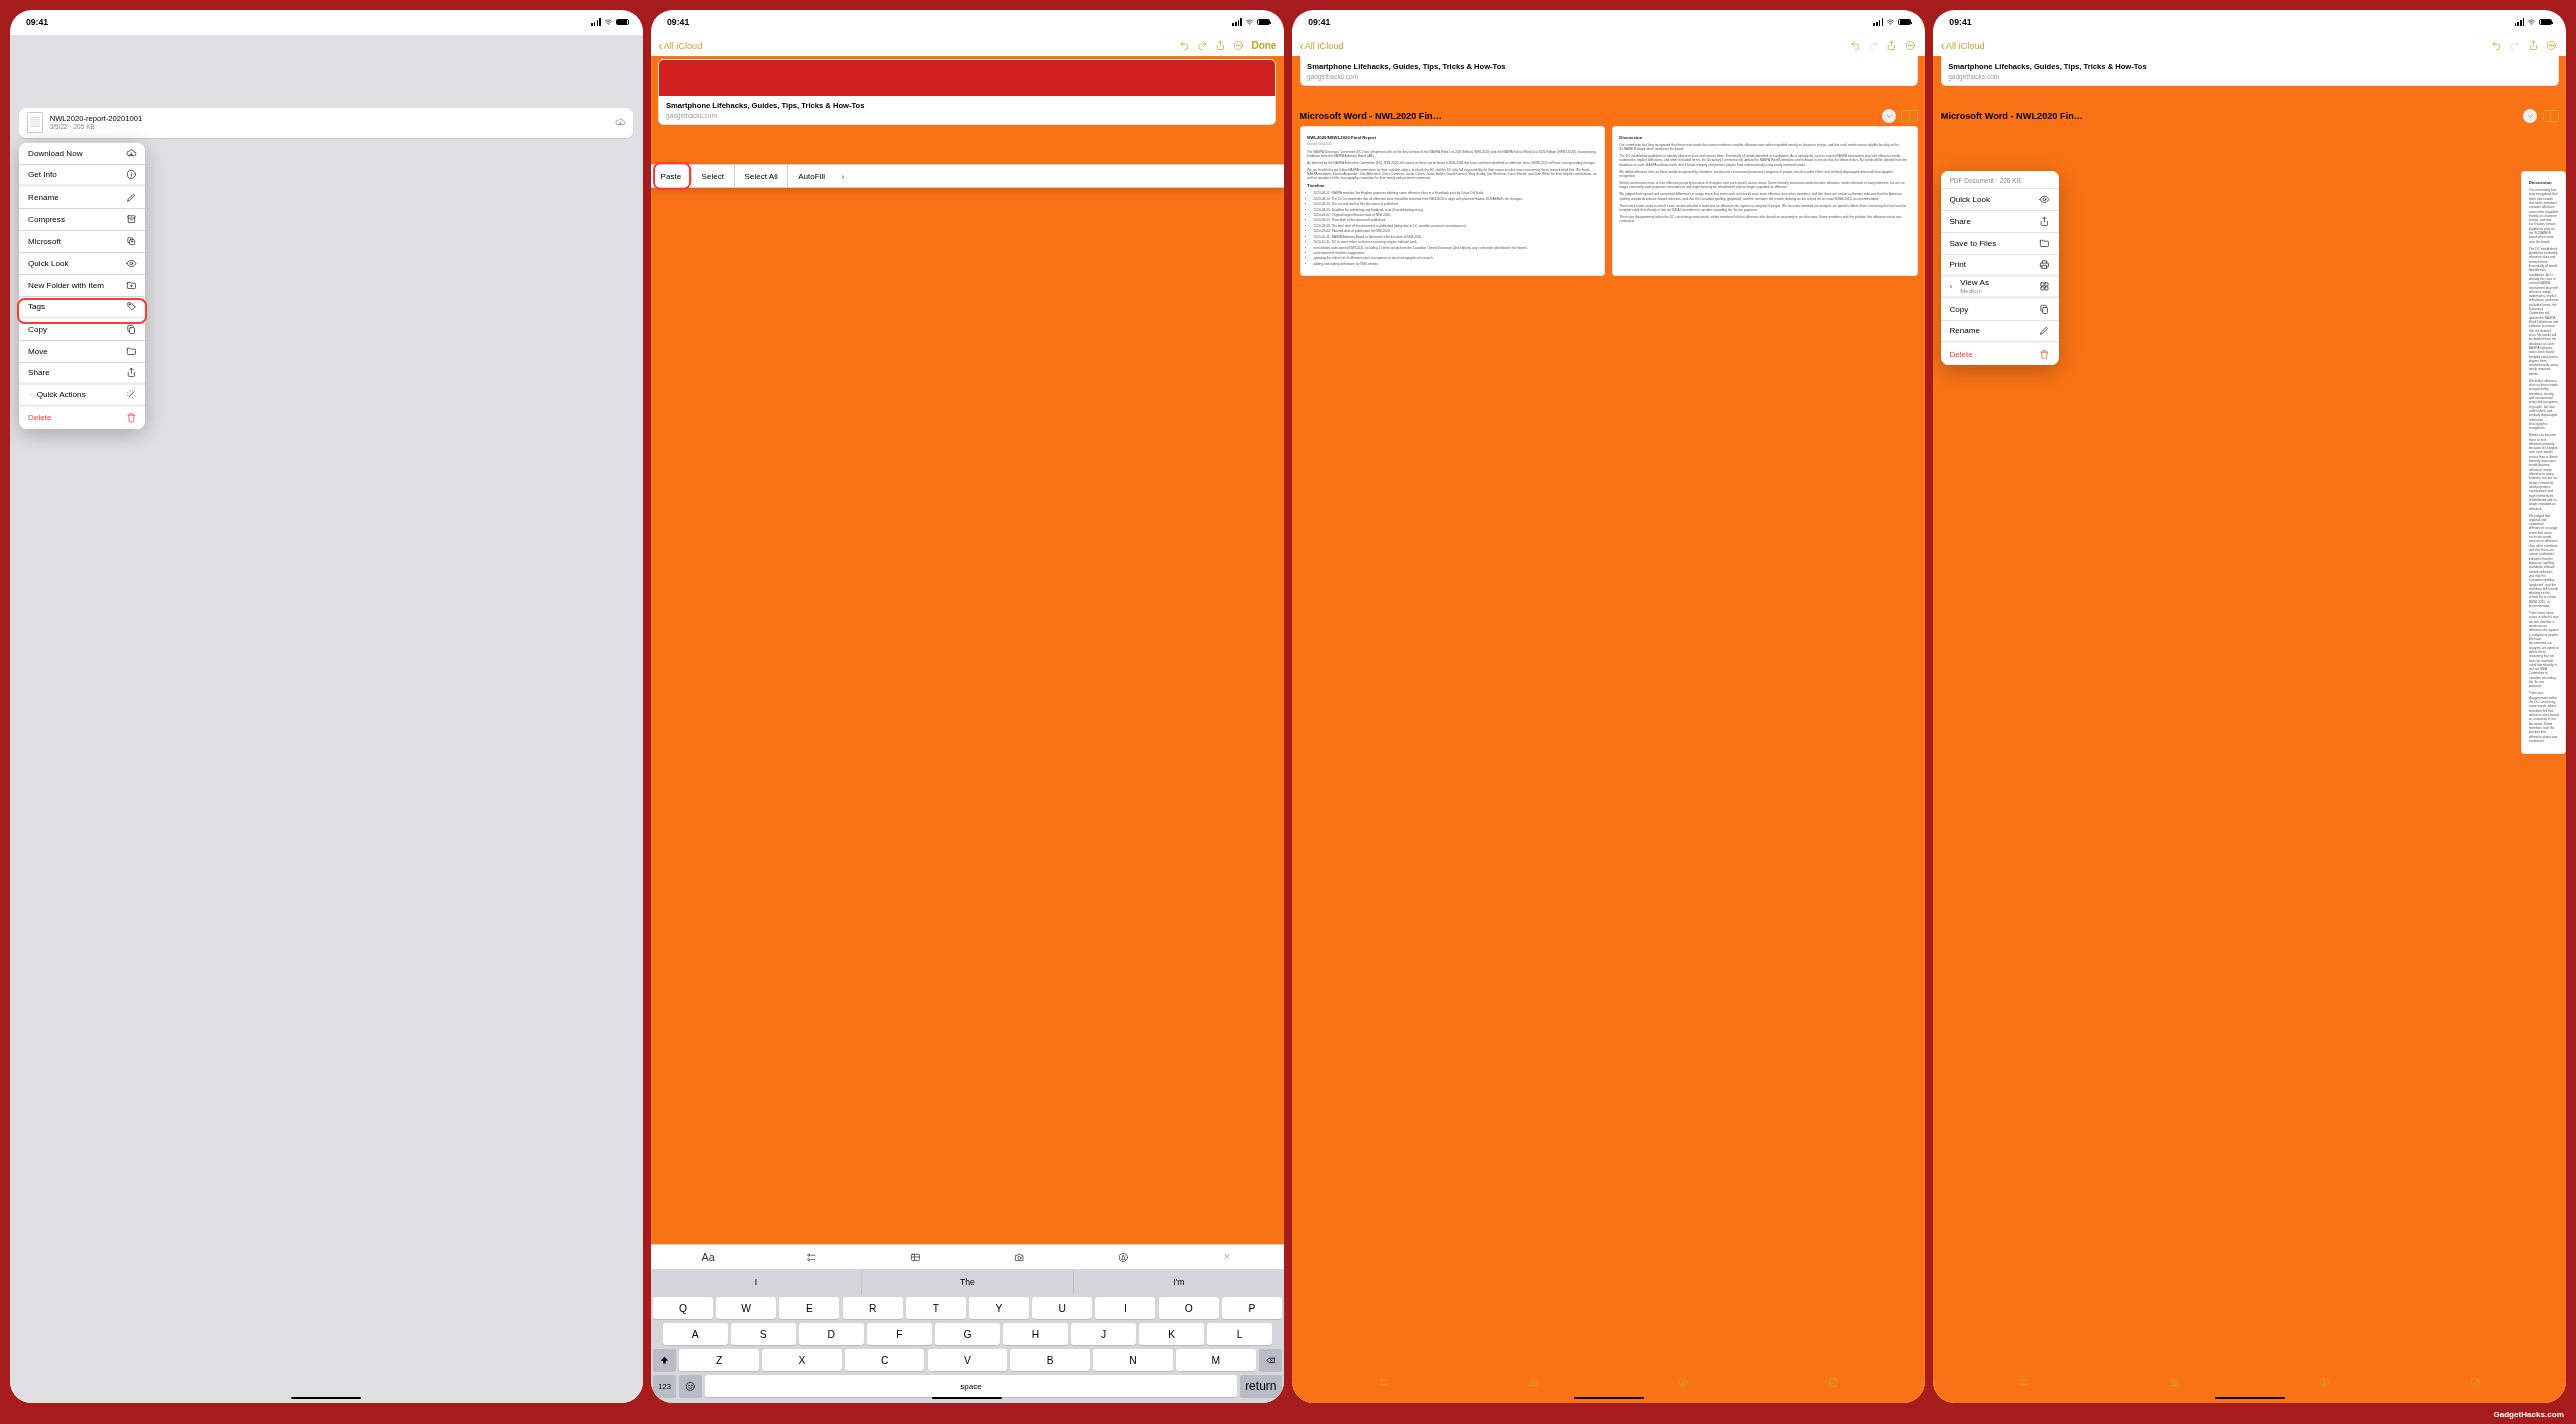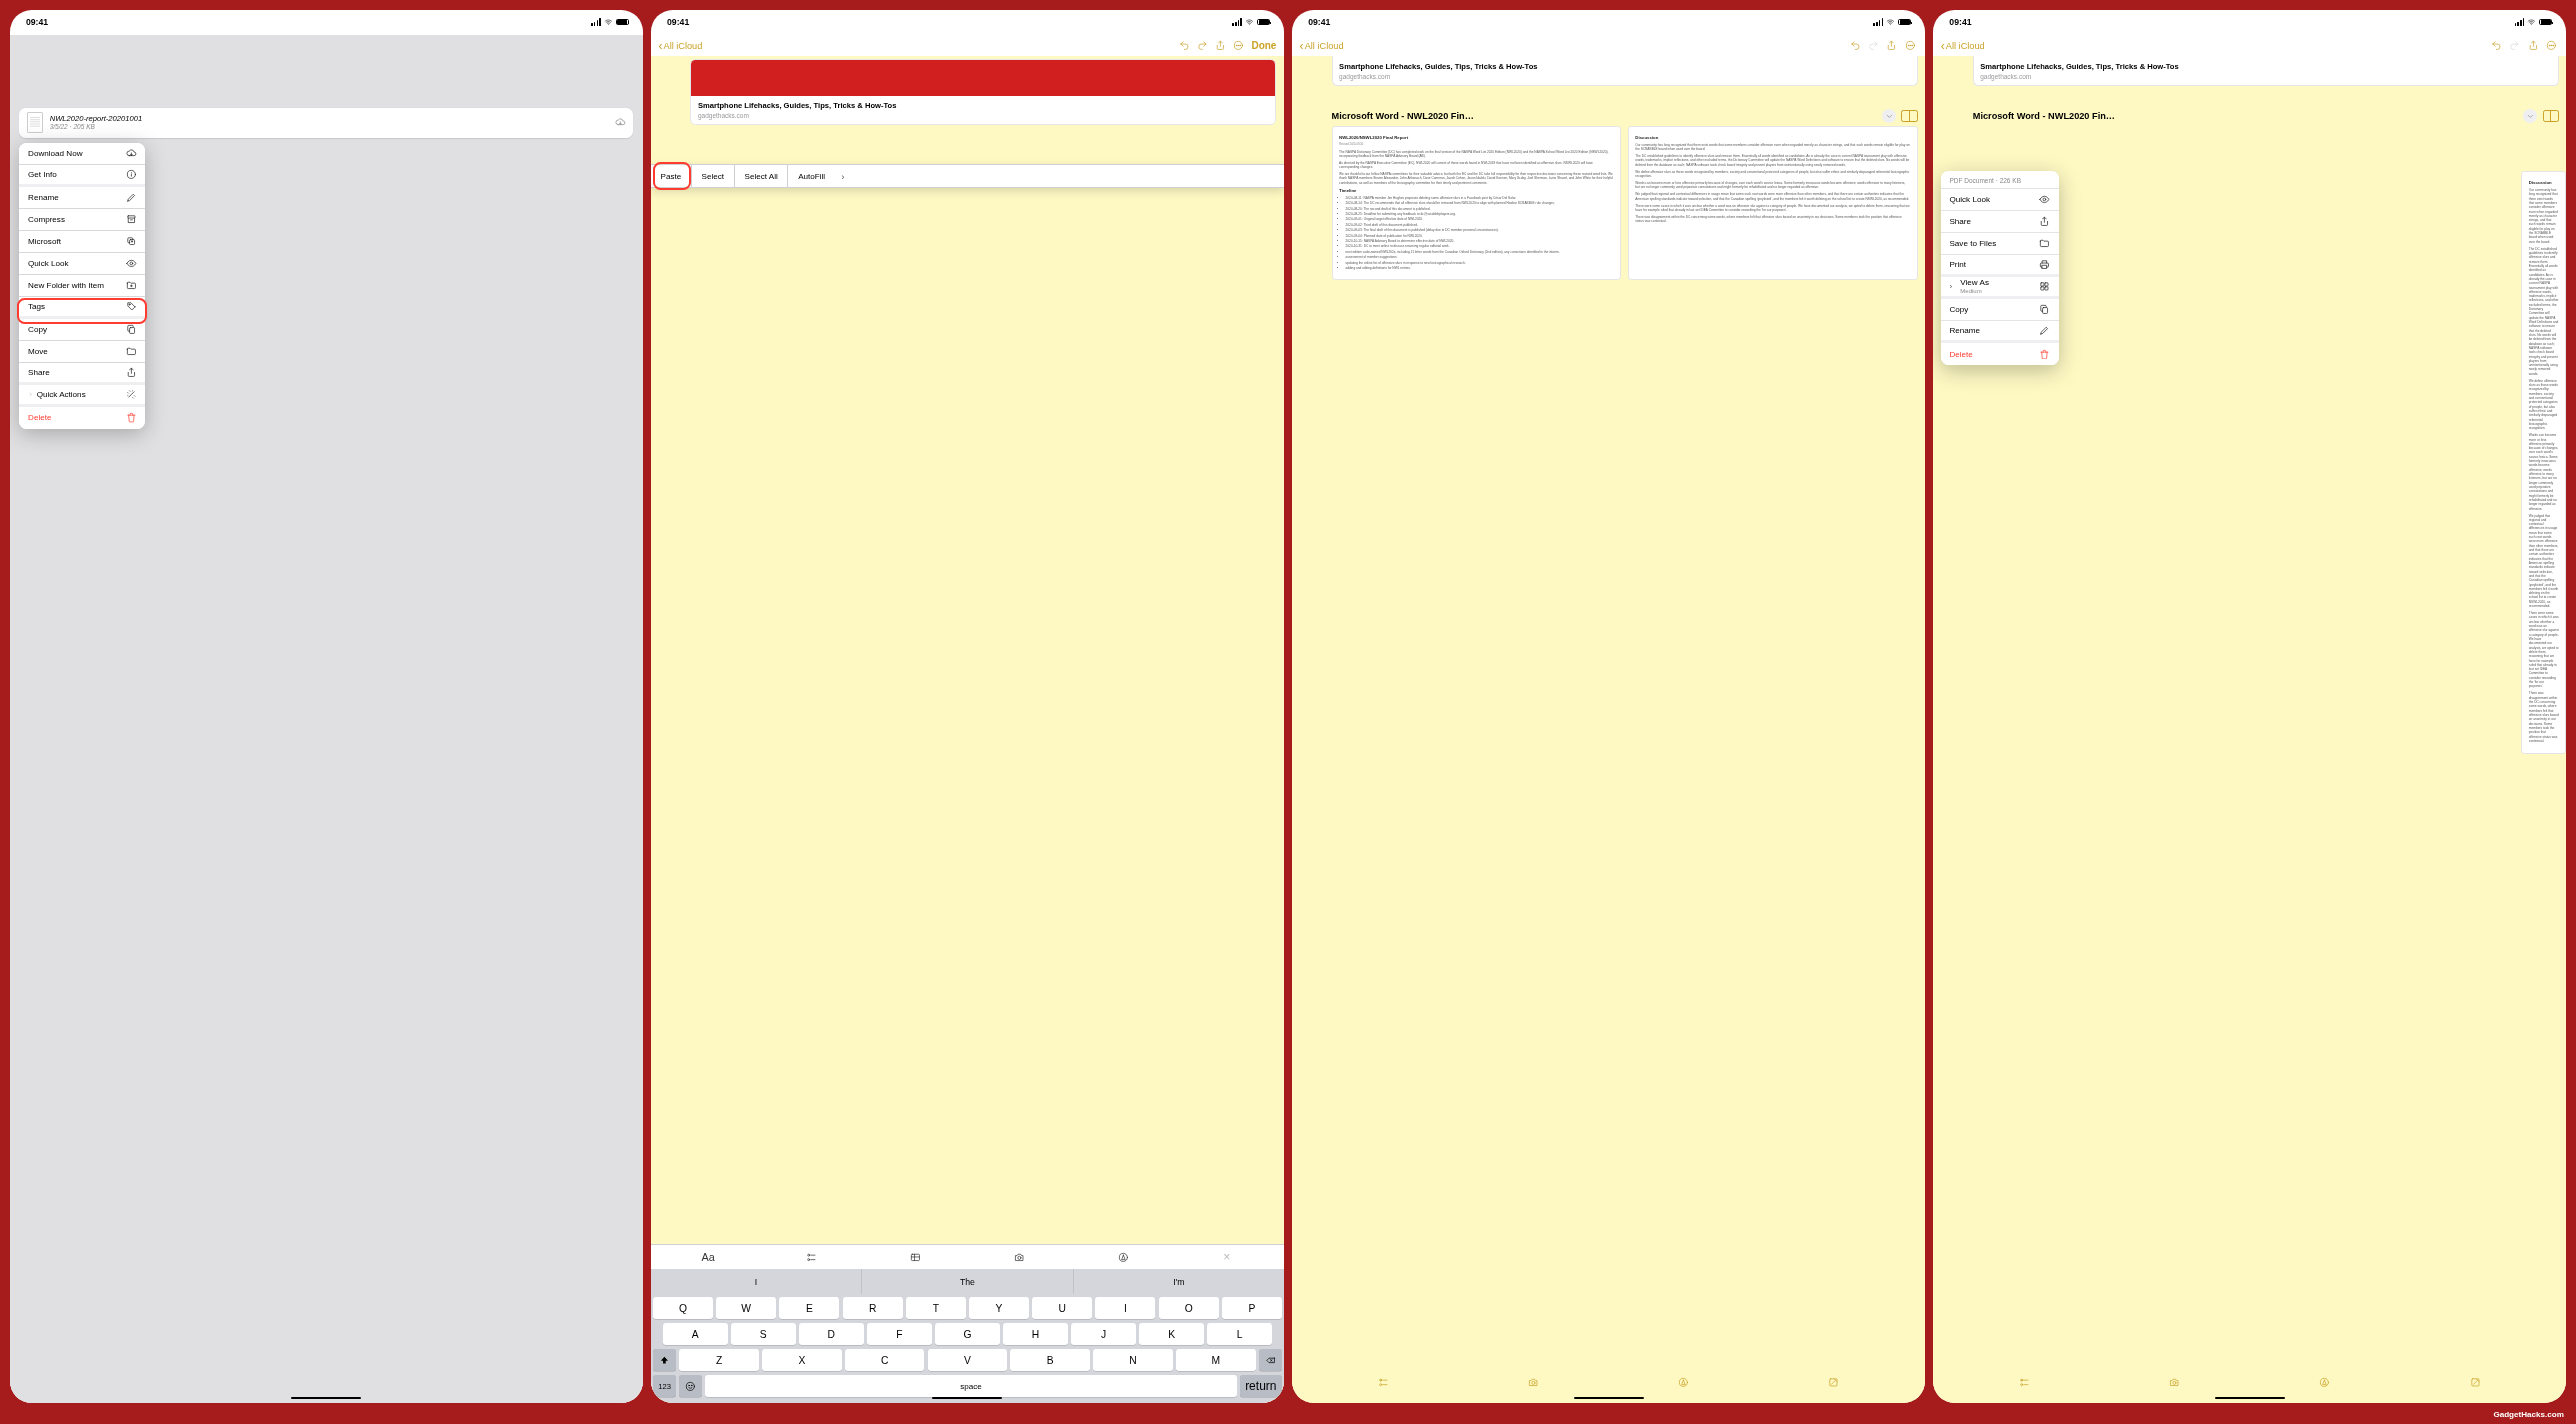--- a/index.html
+++ b/index.html
@@ -13,21 +13,21 @@
 .signal span { width: 1.6px; background: #000; border-radius: 0.5px; }
 .signal span:nth-child(1){height:2.7px} .signal span:nth-child(2){height:4.3px} .signal span:nth-child(3){height:6px} .signal span:nth-child(4){height:7.6px}
 .battery { width: 13px; height: 6.5px; border: 0.8px solid #000; border-radius: 1.6px; position: relative; }
 .battery::after { content:''; position:absolute; right:-1.6px; top:1.6px; width:1.1px; height:2.2px; background:#000; border-radius:0 0.5px 0.5px 0; }
 .battery .fill { position:absolute; inset:0.5px; background:#000; border-radius:0.5px; }
 .home-ind { position:absolute; bottom:3.8px; left:50%; transform:translateX(-50%); width:70px; height:2.7px; background:#000; border-radius:1.6px; }
 
 
 .p1-body { flex:1; position:relative; background:#e9e9eb; filter:none; }
 .p1-blur { position:absolute; inset:0; background:#e0e0e2; }
-.p1-file { position:absolute; top:73px; left:9.7px; right:9.7px; background:#fff; border-radius:6.5px; height:30px; display:flex; align-items:center; padding:0 7.6px; gap:6.5px; box-shadow:0 0.5px 1.1px rgba(0,0,0,.1);font-style:italic; }
+.p1-file { position:absolute; top:73px; left:9.7px; right:9.7px; background:#fff; border-radius:6.5px; height:30px; display:flex; align-items:center; padding:0 7.6px; gap:6.5px; box-shadow:0 0.5px 1.1px rgba(0,0,0,.1); }
 .p1-thumb { width:16.2px; height:20.6px; border:0.5px solid #ccc; border-radius:1.1px; background:#fff; position:relative; }
 .p1-thumb::before { content:''; position:absolute; top:3.2px; left:2.2px; right:2.2px; height:1.1px; background:#ddd; box-shadow:0 2.2px 0 #ddd,0 4.3px 0 #ddd,0 6.5px 0 #ddd,0 8.7px 0 #ddd; }
 .p1-finfo { flex:1; line-height:1.2; }
 .p1-fname { font-size:7.6px; font-weight:500; }
 .p1-fmeta { font-size:6.5px; color:#8a8a8e; }
 .p1-cloud { width:12px; height:12px; color:#8a8a8e; }
 .p1-menu { position:absolute; top:108px; left:9.7px; width:126px; background:#f7f7f9; border-radius:7.6px; overflow:hidden; box-shadow:0 4.3px 21.7px rgba(0,0,0,.25); }
 .p1-item { height:22px; display:flex; align-items:center; justify-content:space-between; padding:0 8.7px; font-size:8.1px; border-bottom:0.3px solid #d8d8dc; background:#fff; }
 .p1-item:last-child { border-bottom:none; }
 .p1-item.sep-after { border-bottom:3.8px solid #efeff2; }
@@ -37,21 +37,21 @@
 .p1-ring { position:absolute; border:2.2px solid #ff3b30; border-radius:7.6px; pointer-events:none; }
 .p1-ring-copy { top:263px; left:7.6px; width:130px; height:26px; }
 
 
 .notes-nav { height:21.7px; display:flex; align-items:center; padding:0 7.6px; gap:3.2px; }
 .notes-nav .back { display:flex; align-items:center; gap:1.1px; color:#c9a227; font-size:9.2px; }
 .notes-nav .chev { font-size:12px; font-weight:300; line-height:1; }
 .notes-nav .spacer { flex:1; }
 .notes-nav .nbtn { width:15px; height:15px; display:flex; align-items:center; justify-content:center; color:#c9a227; }
 .notes-nav .done { color:#c9a227; font-weight:600; font-size:10px; margin-left:2.2px; }
-.notes-body { flex:1; background:#fef9c3; position:relative; overflow:hidden;padding-left:32px; }
+.notes-body { flex:1; background:#f97316; position:relative; overflow:hidden; }
 .link-card { border:0.3px solid #e5e5e8; border-radius:5.4px; margin:2.2px 7.6px 0 7.6px; overflow:hidden; background:#fff; }
 .link-card.red-top .red { height:36px; background:#d11f1f; }
 .link-card .txt { padding:5.4px 6.5px 5.4px 6.5px; }
 .link-title { font-size:7.6px; font-weight:600; line-height:1.25; }
 .link-domain { font-size:6.5px; color:#9a9a9e; margin-top:1.6px; }
 
 
 .edit-menu { position:absolute; top:108px; left:0; right:0; height:24px; background:#fff; border-top:0.3px solid #d0d0d4; border-bottom:0.3px solid #d0d0d4; display:flex; align-items:center; box-shadow:0 3.2px 9.7px rgba(0,0,0,.15); }
 .edit-menu .seg { flex:0 0 auto; height:100%; padding:0 9.7px; display:flex; align-items:center; font-size:8.1px; border-right:0.3px solid #d0d0d4; }
 .edit-menu .seg.last { border-right:none; }

